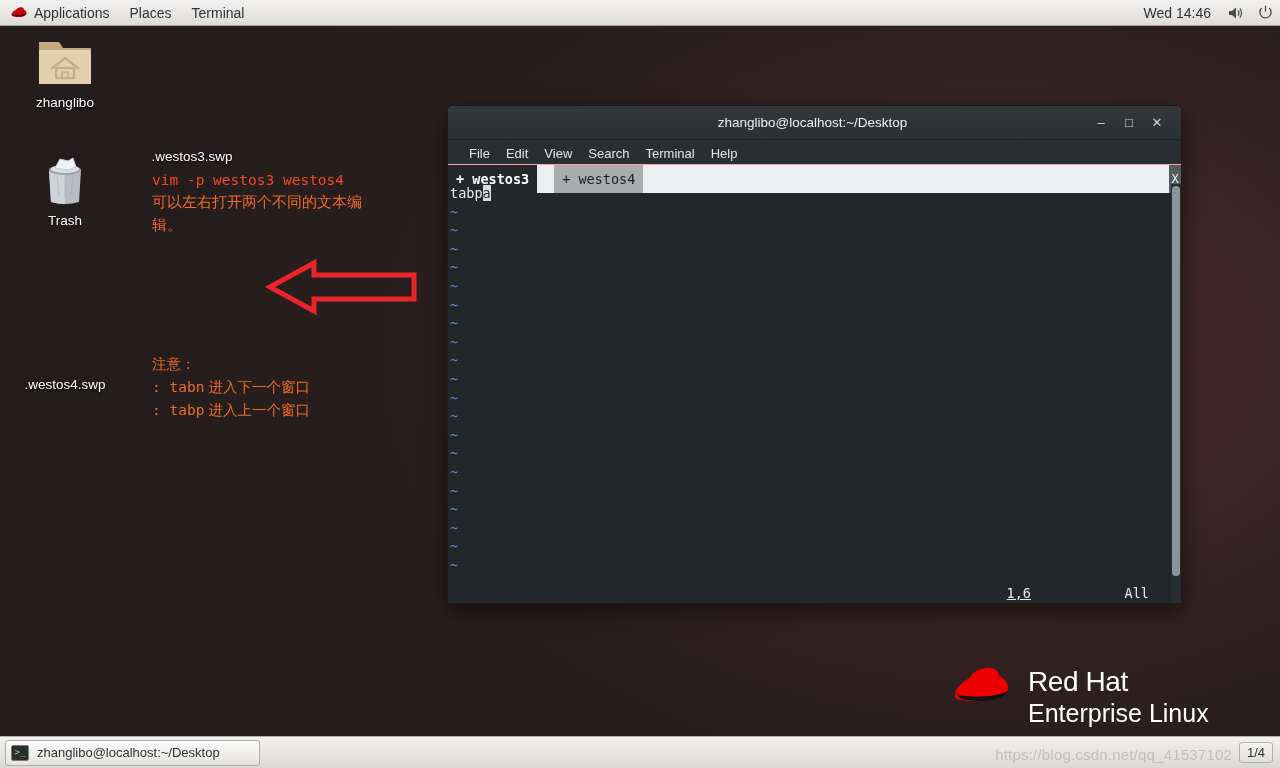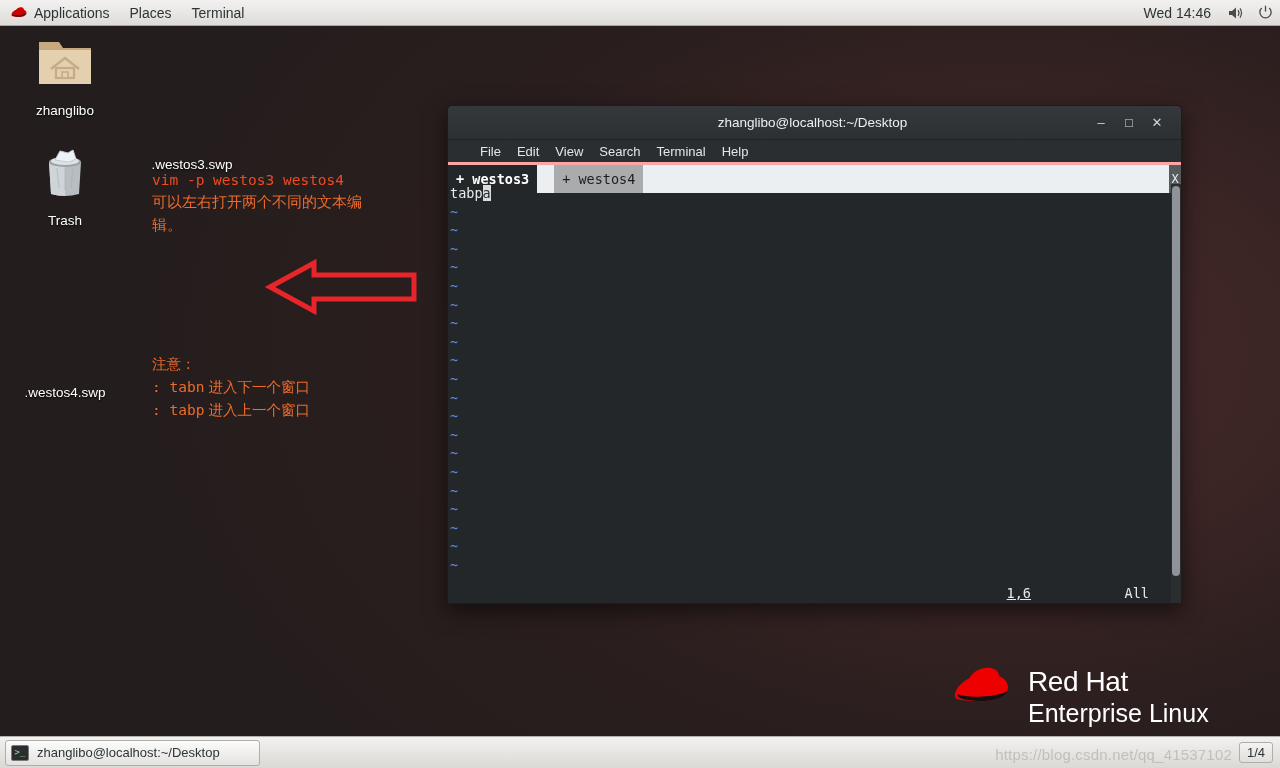--- a/index.html
+++ b/index.html
@@ -34,29 +34,28 @@
   }
   #clock { padding: 0 10px; font-size: 14px; }
   .tray-icon { padding: 0 7px; display: flex; align-items: center; }
 
   
   .desk-icon {
     position: absolute;
     width: 110px;
     display: flex; flex-direction: column; align-items: center;
     cursor: default;
-    gap: 8px;
   }
   .desk-icon .dlabel {
     margin-top: 5px; font-size: 13.5px; color: #ffffff;
     text-shadow: 0 1px 2px rgba(0,0,0,0.9);
     text-align: center; white-space: nowrap;
   }
   #icon-home  { left: 10px;  top: 36px; }
-  #icon-trash { left: 10px;  top: 144px; }
+  #icon-trash { left: 10px;  top: 152px; }
   #icon-swp3  { left: 137px; top: 96px; }
   #icon-swp4  { left: 10px;  top: 324px; }
   .spacer-48 { height: 48px; }
 
   
   #annot-cmd {
     position: absolute; left: 152px; top: 170px;
     font-family: "DejaVu Sans Mono", monospace;
     font-size: 14.5px; color: #ef4b22; line-height: 21px;
     white-space: pre;
@@ -104,22 +103,22 @@
   .win-btn {
     width: 28px; height: 24px; display: flex;
     align-items: center; justify-content: center;
     color: #cfd4d6; font-size: 13px; cursor: default;
   }
 
   #menubar {
     height: 25px; flex: 0 0 25px;
     background: #2b2e31;
     display: flex; align-items: flex-end;
-    padding-left: 24px;
-    border-bottom: 3px solid #fca5a5;
+    padding-left: 13px;
+    border-bottom: 1px solid #fca5a5;
   }
   .menu-item {
     font-size: 13px; color: #e3e6e8;
     padding: 3px 8px; cursor: default;
   }
 
   #term-body {
     flex: 1; position: relative;
     background: #232729;
     font-family: "DejaVu Sans Mono", monospace;

